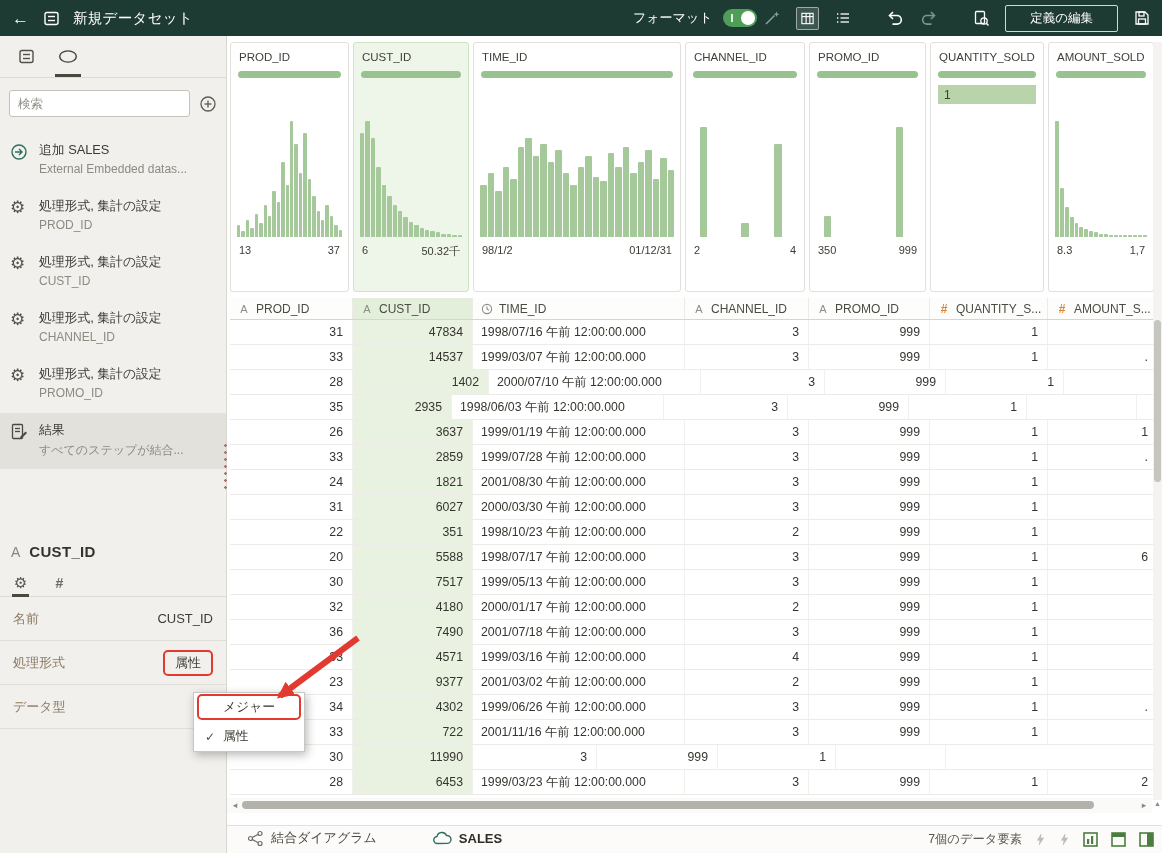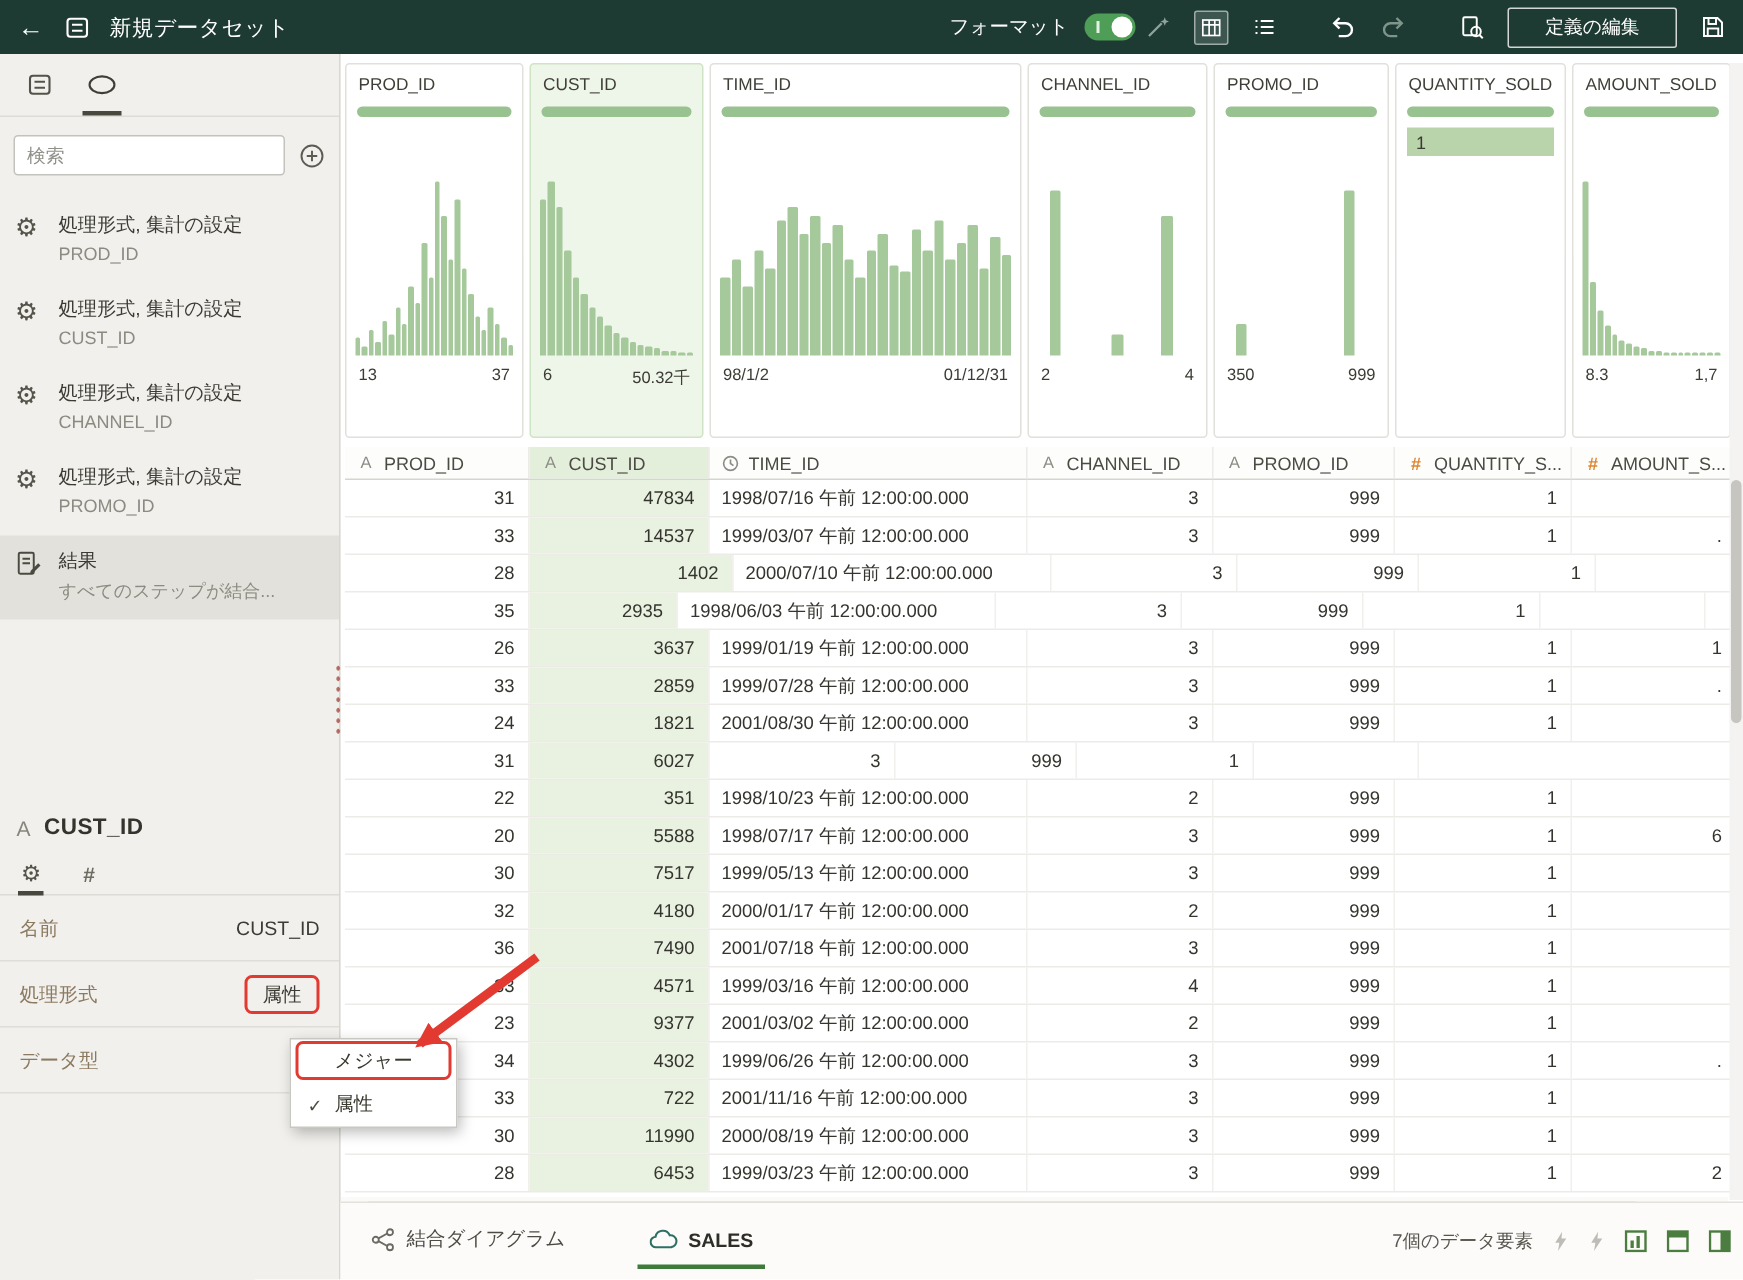--- a/index.html
+++ b/index.html
@@ -80,21 +80,21 @@
 
 .hscroll{position:absolute;left:0;right:10px;top:762px;height:15px;background:#fafaf8;z-index:2}
 .harrow{position:absolute;top:2px;width:12px;text-align:center;font-size:9px;color:#8a8a83;cursor:pointer}
 .harrow.l{left:2px}.harrow.r{right:2px}
 .hthumb{position:absolute;left:15px;right:58px;top:3px;height:8px;border-radius:4px;background:#b3b2ad;cursor:pointer}
 .vscroll{position:absolute;right:0;top:6px;height:758px;width:9px;background:#f4f3f1;z-index:2}
 .vthumb{position:absolute;left:1px;right:1px;top:278px;height:162px;background:#c6c5c0;border-radius:4px;cursor:pointer}
 .vs-btn{position:absolute;right:0;top:764px;width:9px;font-size:7px;color:#8a8a83;text-align:center;cursor:pointer}
 
 
-.bottombar{position:absolute;left:227px;right:0;bottom:0;height:52px;background:#fcfbf9;border-top:1px solid #e2e1dc;display:flex;align-items:center;z-index:4}
+.bottombar{position:absolute;left:227px;right:0;bottom:0;height:28px;background:#fcfbf9;border-top:1px solid #e2e1dc;display:flex;align-items:center;z-index:4}
 .bb-tab{display:flex;align-items:center;gap:7px;height:36px;padding:0 8px;color:#4c4c45;font-size:13px;border-bottom:3px solid transparent;cursor:pointer}
 .bb-tab.join{margin-left:12px}
 .bb-tab.sales{margin-left:40px;color:#2e2e28;border-bottom-color:#3e7b3a;font-weight:bold}
 .bb-right{margin-left:auto;display:flex;align-items:center;gap:13px;padding-right:8px}
 .bb-count{font-size:12.3px;color:#56564e}
 .bb-ic{display:flex;align-items:center;cursor:pointer}
 
 
 .ctx-menu{position:absolute;left:193px;top:692px;width:112px;background:#fff;border:1px solid #c8c7c1;box-shadow:2px 3px 9px rgba(0,0,0,.28);z-index:20}
 .menu-item{position:relative;height:29px;display:flex;align-items:center;gap:6px;padding:0 8px 0 9px;font-size:12.8px;color:#39392f;cursor:pointer}
@@ -197,20 +197,32 @@
     <input class="search-input" type="text" placeholder="検索" style="">
     <span style="display:flex">
       <svg width="18" height="18" viewBox="0 0 18 18" fill="none" stroke="#5c5c53" stroke-width="1.3">
           <circle cx="9" cy="9" r="7"></circle>
           <line x1="9" y1="5.5" x2="9" y2="12.5"></line>
           <line x1="5.5" y1="9" x2="12.5" y2="9"></line>
         </svg>
     </span>
   </div>
   <div class="steps">
+      <div class="step">
+        <div class="step-ic">
+          <svg width="18" height="18" viewBox="0 0 18 18">
+            <circle cx="9" cy="9" r="7" fill="none" stroke="#2d6e5e" stroke-width="1.4"></circle>
+            <path d="M5,9 h6 M9,6 l3,3 -3,3" stroke="#2d6e5e" stroke-width="1.4" fill="none"></path>
+          </svg>
+        </div>
+        <div class="step-tx">
+          <div class="step-title">追加 SALES</div>
+          <div class="step-sub">External Embedded datas...</div>
+        </div>
+      </div>
       <div class="step">
         <div class="step-ic"><span class="gear-glyph">⚙</span></div>
         <div class="step-tx">
           <div class="step-title">処理形式, 集計の設定</div>
           <div class="step-sub">PROD_ID</div>
         </div>
       </div>
       <div class="step">
         <div class="step-ic"><span class="gear-glyph">⚙</span></div>
         <div class="step-tx">
@@ -556,20 +568,21 @@
         <div class="tcell sel" style="width: 120px; padding-left: 24px;">1821</div>
         <div class="tcell left" style="width: 212px;">2001/08/30 午前 12:00:00.000</div>
         <div class="tcell" style="width: 124px;">3</div>
         <div class="tcell" style="width: 121px;">999</div>
         <div class="tcell" style="width: 118px;">1</div>
         <div class="tcell" style="width: 110px;"></div>
       </div>
       <div class="trow">
         <div class="tcell" style="width: 123px;">31</div>
         <div class="tcell sel" style="width: 120px;">6027</div>
+        <div class="tcell left" style="width: 212px;">2000/03/30 午前 12:00:00.000</div>
         <div class="tcell" style="width: 124px;">3</div>
         <div class="tcell" style="width: 121px;">999</div>
         <div class="tcell" style="width: 118px;">1</div>
         <div class="tcell" style="width: 110px;"></div>
       </div>
       <div class="trow">
         <div class="tcell" style="width: 123px;">22</div>
         <div class="tcell sel" style="width: 120px;">351</div>
         <div class="tcell left" style="width: 212px;">1998/10/23 午前 12:00:00.000</div>
         <div class="tcell" style="width: 124px;">2</div>
@@ -645,21 +658,20 @@
         <div class="tcell sel" style="width: 120px;">722</div>
         <div class="tcell left" style="width: 212px;">2001/11/16 午前 12:00:00.000</div>
         <div class="tcell" style="width: 124px;">3</div>
         <div class="tcell" style="width: 121px;">999</div>
         <div class="tcell" style="width: 118px;">1</div>
         <div class="tcell" style="width: 110px;"></div>
       </div>
       <div class="trow">
         <div class="tcell" style="width: 123px;">30</div>
         <div class="tcell sel" style="width: 120px;">11990</div>
-        <div class="tcell left" style="width: 212px;">2000/08/19 午前 12:00:00.000</div>
         <div class="tcell" style="width: 124px;">3</div>
         <div class="tcell" style="width: 121px;">999</div>
         <div class="tcell" style="width: 118px;">1</div>
         <div class="tcell" style="width: 110px;"></div>
       </div>
       <div class="trow">
         <div class="tcell" style="width: 123px;">28</div>
         <div class="tcell sel" style="width: 120px;">6453</div>
         <div class="tcell left" style="width: 212px;">1999/03/23 午前 12:00:00.000</div>
         <div class="tcell" style="width: 124px;">3</div>

